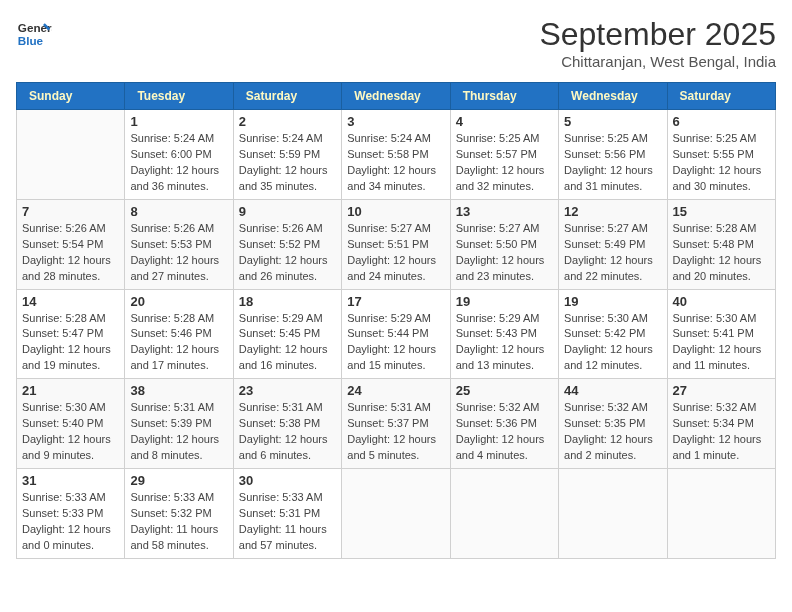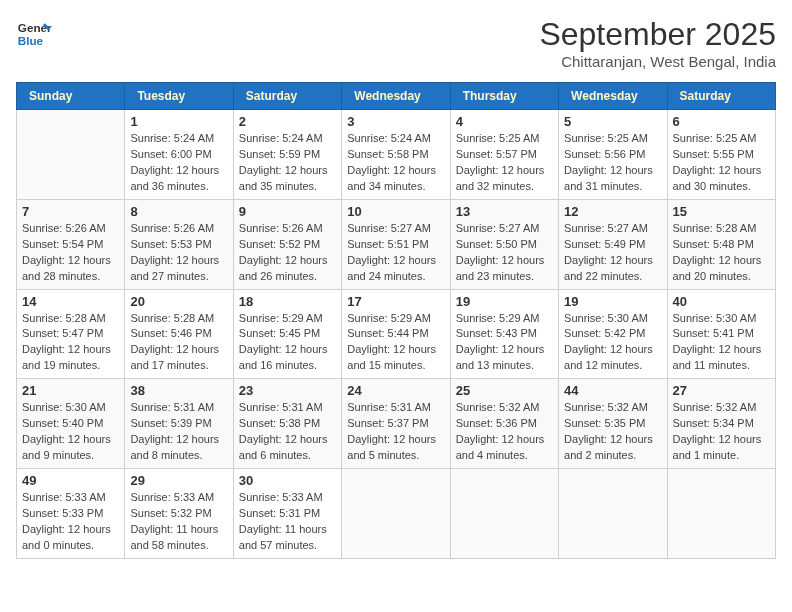--- a/index.html
+++ b/index.html
@@ -297,21 +297,21 @@
         <td>
           <span class="day-num">27</span>
           <div class="cell-info" style="white-space: pre-line;">Sunrise: 5:32 AM
 Sunset: 5:34 PM
 Daylight: 12 hours
 and 1 minute.</div>
         </td>
       </tr>
       <tr>
         <td>
-          <span class="day-num">49</span>
+          <span class="day-num">31</span>
           <div class="cell-info" style="white-space: pre-line;">Sunrise: 5:33 AM
 Sunset: 5:33 PM
 Daylight: 12 hours
 and 0 minutes.</div>
         </td>
         <td>
           <span class="day-num">29</span>
           <div class="cell-info" style="white-space: pre-line;">Sunrise: 5:33 AM
 Sunset: 5:32 PM
 Daylight: 11 hours

